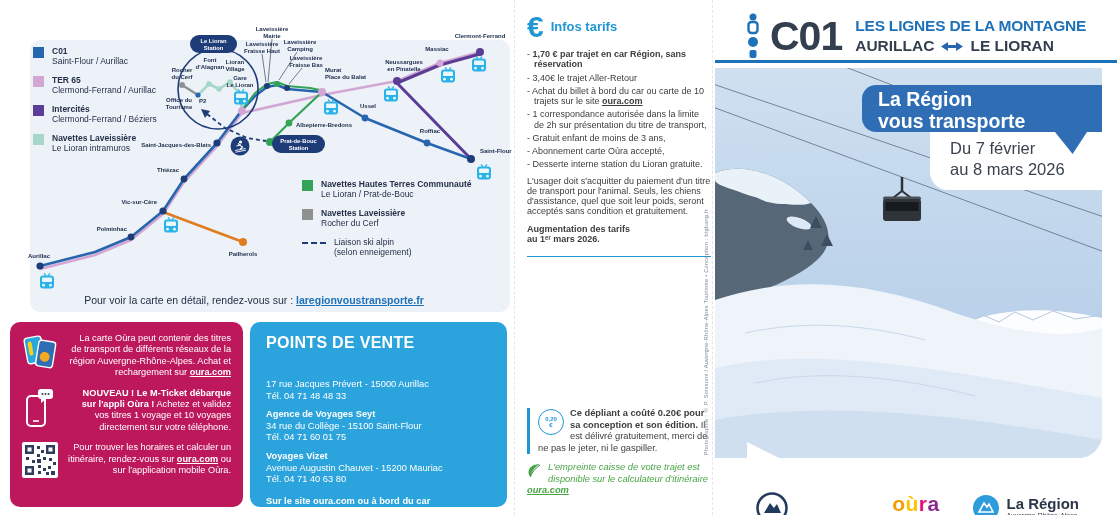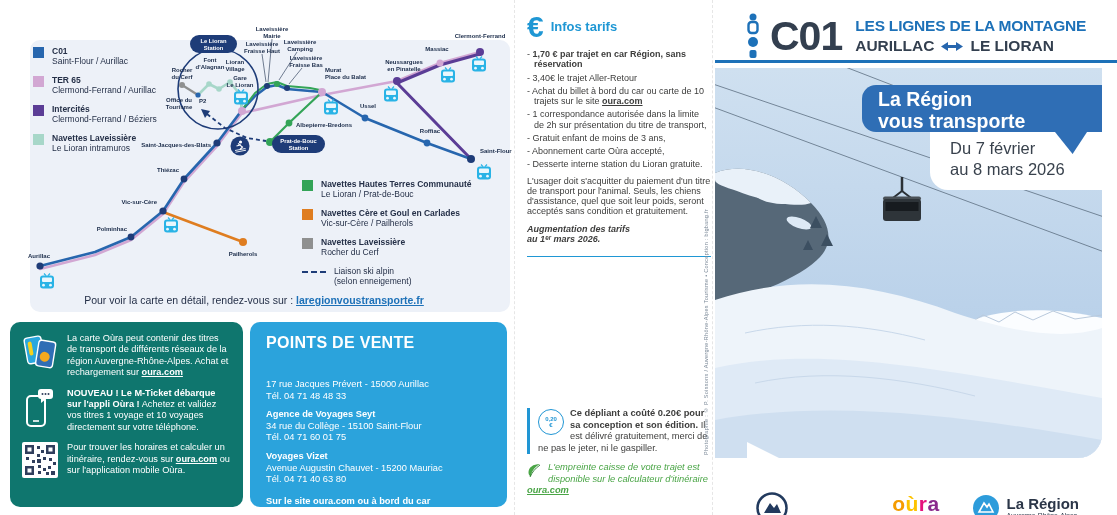--- a/index.html
+++ b/index.html
@@ -16,42 +16,42 @@
   .legend{position:absolute;z-index:3;}
   .legend-row{display:flex;margin-bottom:9px;}
   .sq{width:11px;height:11px;margin-right:8px;margin-top:1px;flex:none;}
   .legend-lbl{font-size:8.5px;font-weight:bold;color:#253048;line-height:1.18;}
   .legend-sub{font-size:8.5px;color:#253048;line-height:1.18;}
   .dash-swatch{width:24px;border-top:2.4px dashed #1e3c78;margin:5px 8px 0 0;flex:none;height:0;}
   .map-footer{position:absolute;left:30px;top:294px;width:448px;text-align:center;font-size:10.5px;color:#253048;z-index:3;}
   .lnk-blue{color:#1d71b8;font-weight:bold;text-decoration:underline;}
 
   
-  .dark-panel{position:absolute;left:10px;top:322px;width:233px;height:185px;background:#0f766e;border-radius:10px;
-              color:#fff;padding:11px 12px;box-sizing:border-box;font-size:9.2px;line-height:1.24;}
+  .dark-panel{position:absolute;left:10px;top:322px;width:233px;height:185px;background:#be185d;border-radius:10px;
+              color:#fff;padding:11px 12px;box-sizing:border-box;font-size:9.2px;line-height:1.24;text-align:right;}
   .dp-row{display:flex;gap:9px;margin-bottom:9px;}
   .dp-icon{flex:none;width:36px;display:flex;justify-content:center;}
   .b{font-weight:bold;} .u{text-decoration:underline;}
   .pos-panel{position:absolute;left:250px;top:322px;width:257px;height:185px;background:#2ba3dc;border-radius:10px;
              color:#fff;padding:12px 16px;box-sizing:border-box;}
   .pos-title{font-size:16px;font-weight:800;letter-spacing:.3px;margin-bottom:27px;}
   .pos-entry{margin-bottom:7px;font-size:9.3px;line-height:1.25;}
   .pos-name{font-weight:bold;}
   .pos-footer{font-weight:bold;font-size:9.3px;margin-top:10px;}
 
   
   .tarifs{position:absolute;left:527px;top:12px;width:184px;font-size:9px;line-height:1.14;color:#3d3d3c;}
   .tarifs-head{display:flex;align-items:center;gap:7px;margin-bottom:7px;}
   .euro{font-size:30px;font-weight:800;color:#1f97d4;line-height:1;}
   .tarifs-title{font-size:13px;font-weight:800;color:#1f97d4;}
   .tarifs ul{list-style:none;margin:0;padding:0;}
   .tarifs li{margin-bottom:3px;padding-left:7px;text-indent:-7px;}
   .tarifs li::before{content:"- ";}
   .tarifs p{margin:6px 0 0 0;}
-  .note{font-weight:bold;font-style:italic;margin-top:7px;}
+  .note{font-weight:bold;margin-top:7px;}
   .tarifs hr{border:none;border-top:1.6px solid #1f97d4;margin:12px 0 0 0;}
   .lnk-dark{color:#3d3d3c;font-weight:bold;text-decoration:underline;}
   .cost-block{position:absolute;left:527px;top:408px;width:186px;border-left:3px solid #2196d4;padding-left:8px;
               font-size:9.3px;line-height:1.24;color:#3d3d3c;box-sizing:border-box;}
   .coin{float:left;width:24px;height:24px;border:1.6px solid #2196d4;border-radius:50%;margin:1px 6px 2px 0;
         display:flex;flex-direction:column;align-items:center;justify-content:center;color:#2196d4;
         font-size:6px;font-weight:bold;line-height:1;}
   .carbon{position:absolute;left:527px;top:462px;width:186px;color:#4aa546;font-style:italic;
           font-size:9.3px;line-height:1.24;}
   .carbon svg{float:left;margin:1px 6px 0 0;}
@@ -270,27 +270,20 @@
           </div>
       </div>
     </div>
 
     <div class="legend" style="left:302px;top:179px;">
       <div class="legend-row">
         <div class="sq" style="background:#33a457"></div>
         <div>
             <div class="legend-lbl">Navettes Hautes Terres Communauté</div>
              <div class="legend-sub">Le Lioran / Prat-de-Bouc</div>
-          </div>
-      </div>
-      <div class="legend-row">
-        <div class="sq" style="background:#df7d20"></div>
-        <div>
-            <div class="legend-lbl">Navettes Cère et Goul en Carlades</div>
-             <div class="legend-sub">Vic-sur-Cère / Pailherols</div>
           </div>
       </div>
       <div class="legend-row">
         <div class="sq" style="background:#8f9090"></div>
         <div>
             <div class="legend-lbl">Navettes Laveissière</div>
              <div class="legend-sub">Rocher du Cerf</div>
           </div>
       </div>
       <div class="legend-row">

